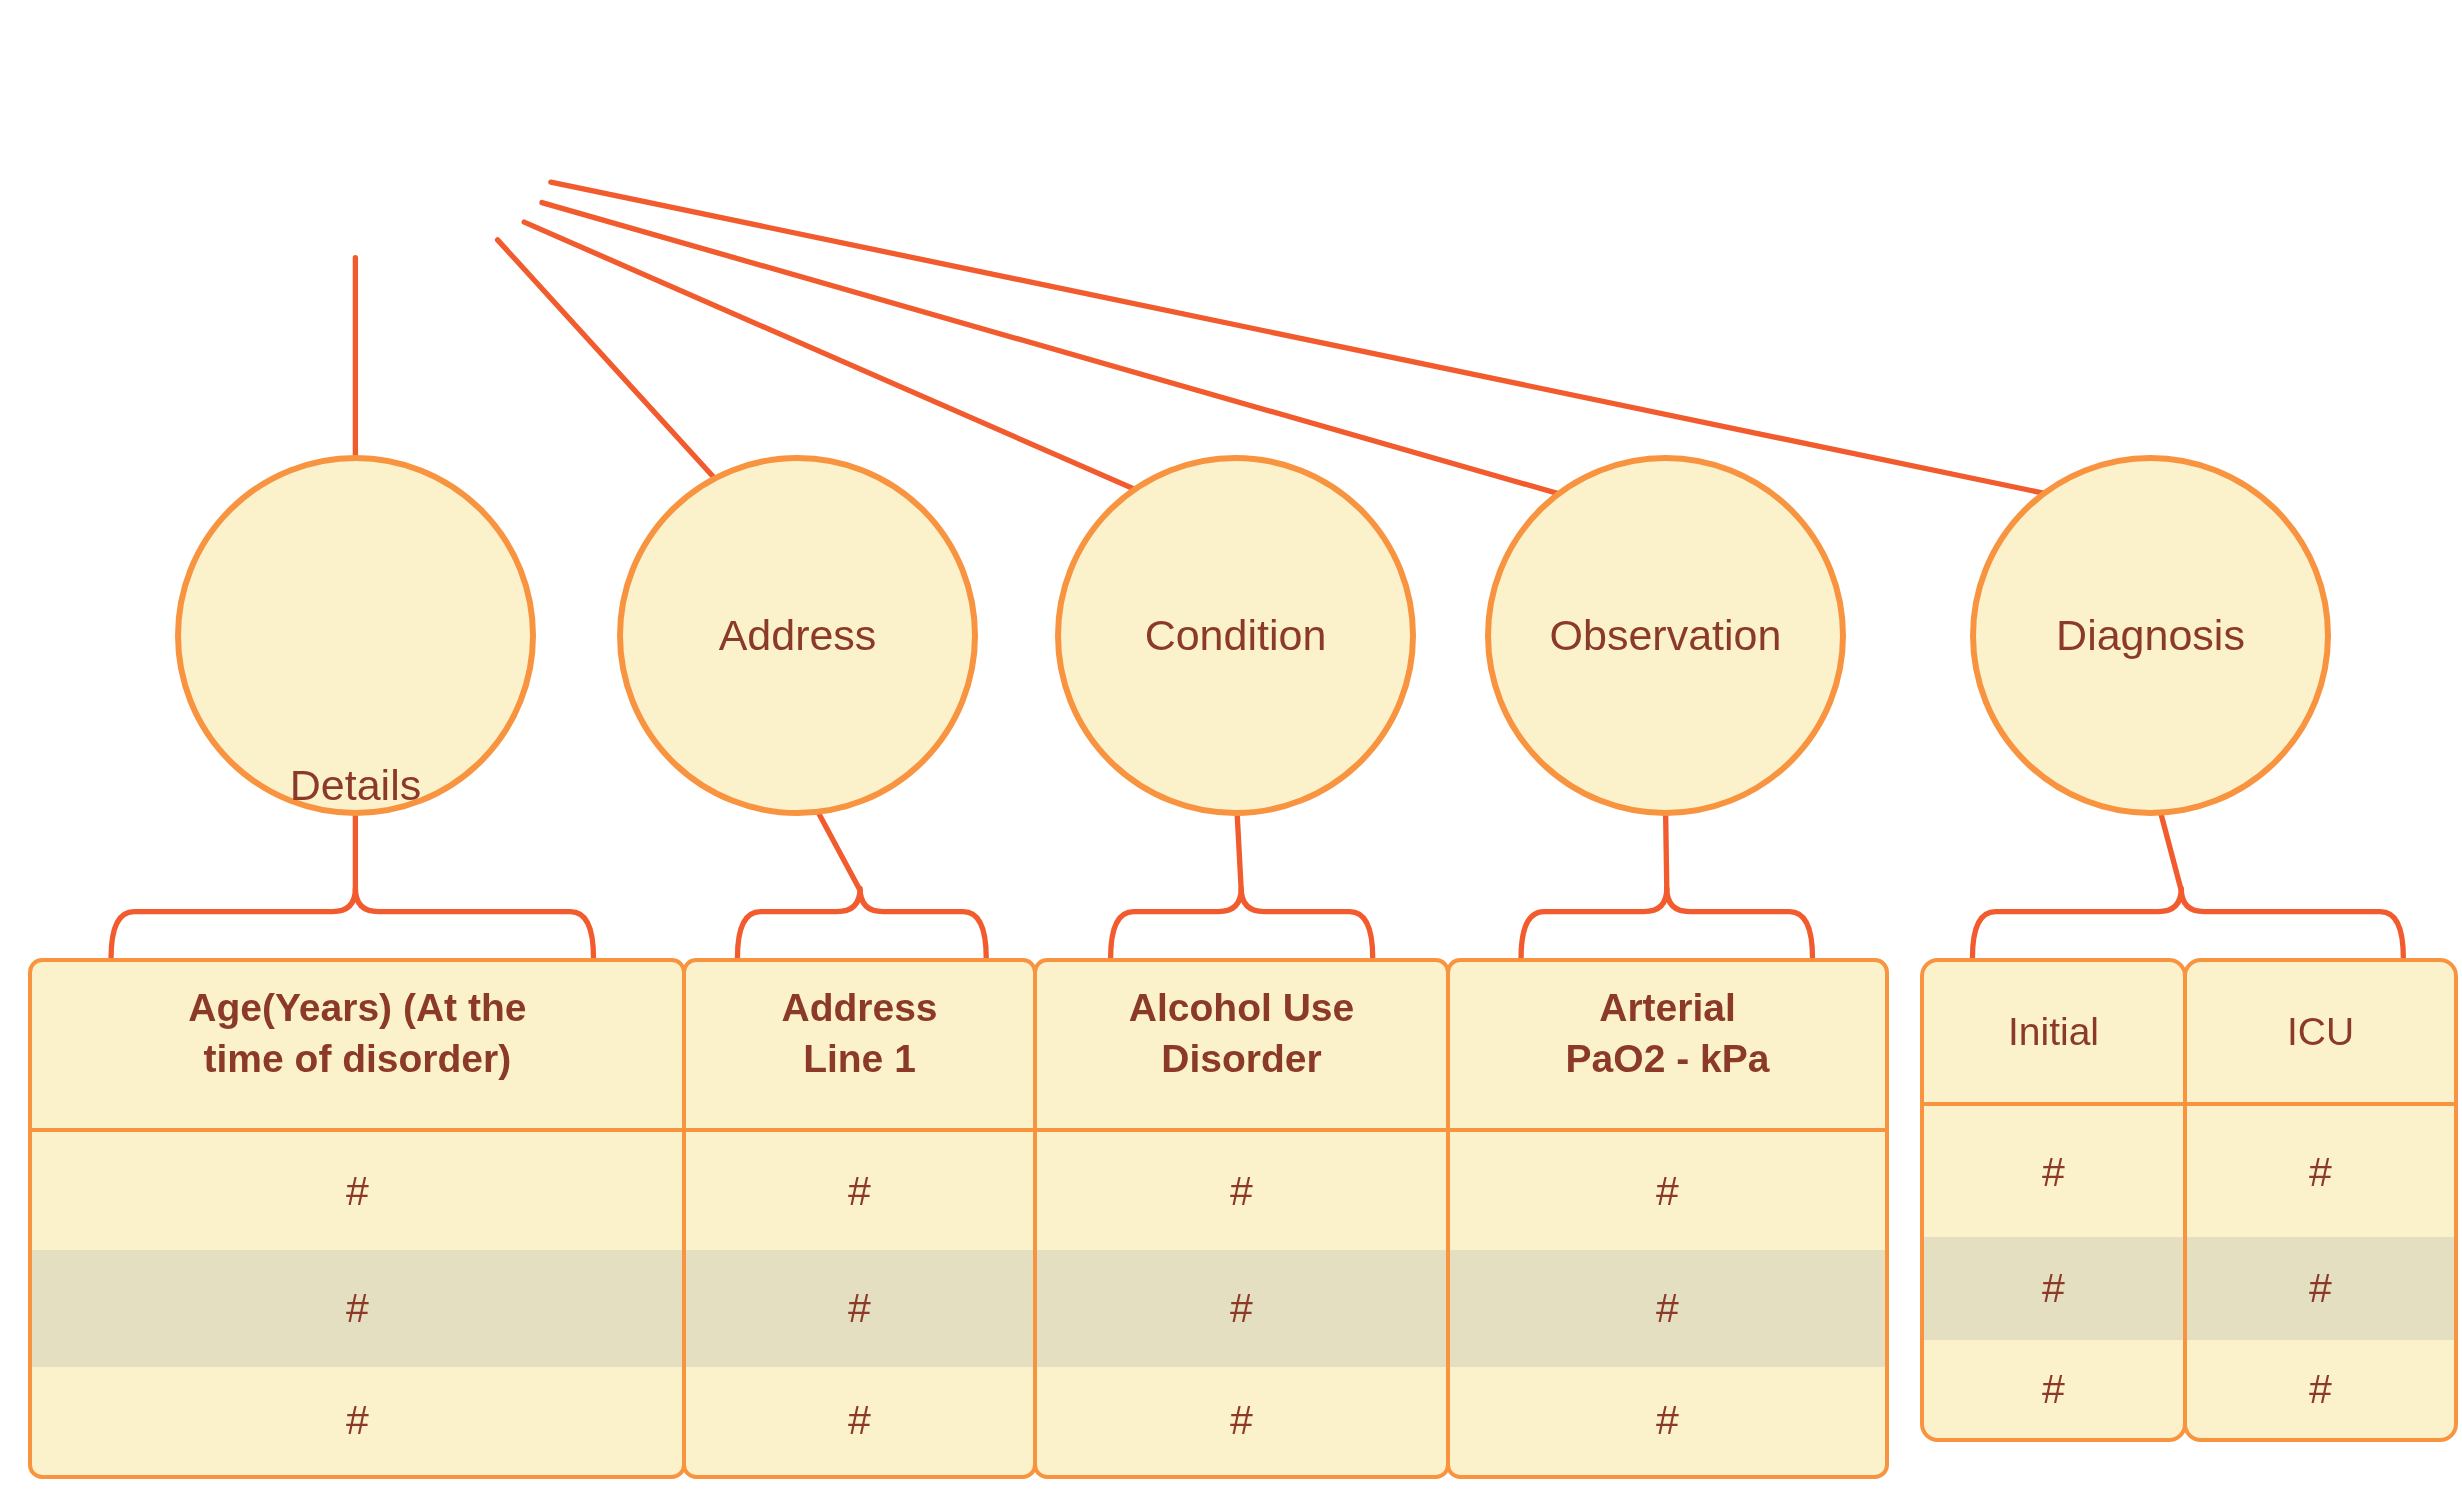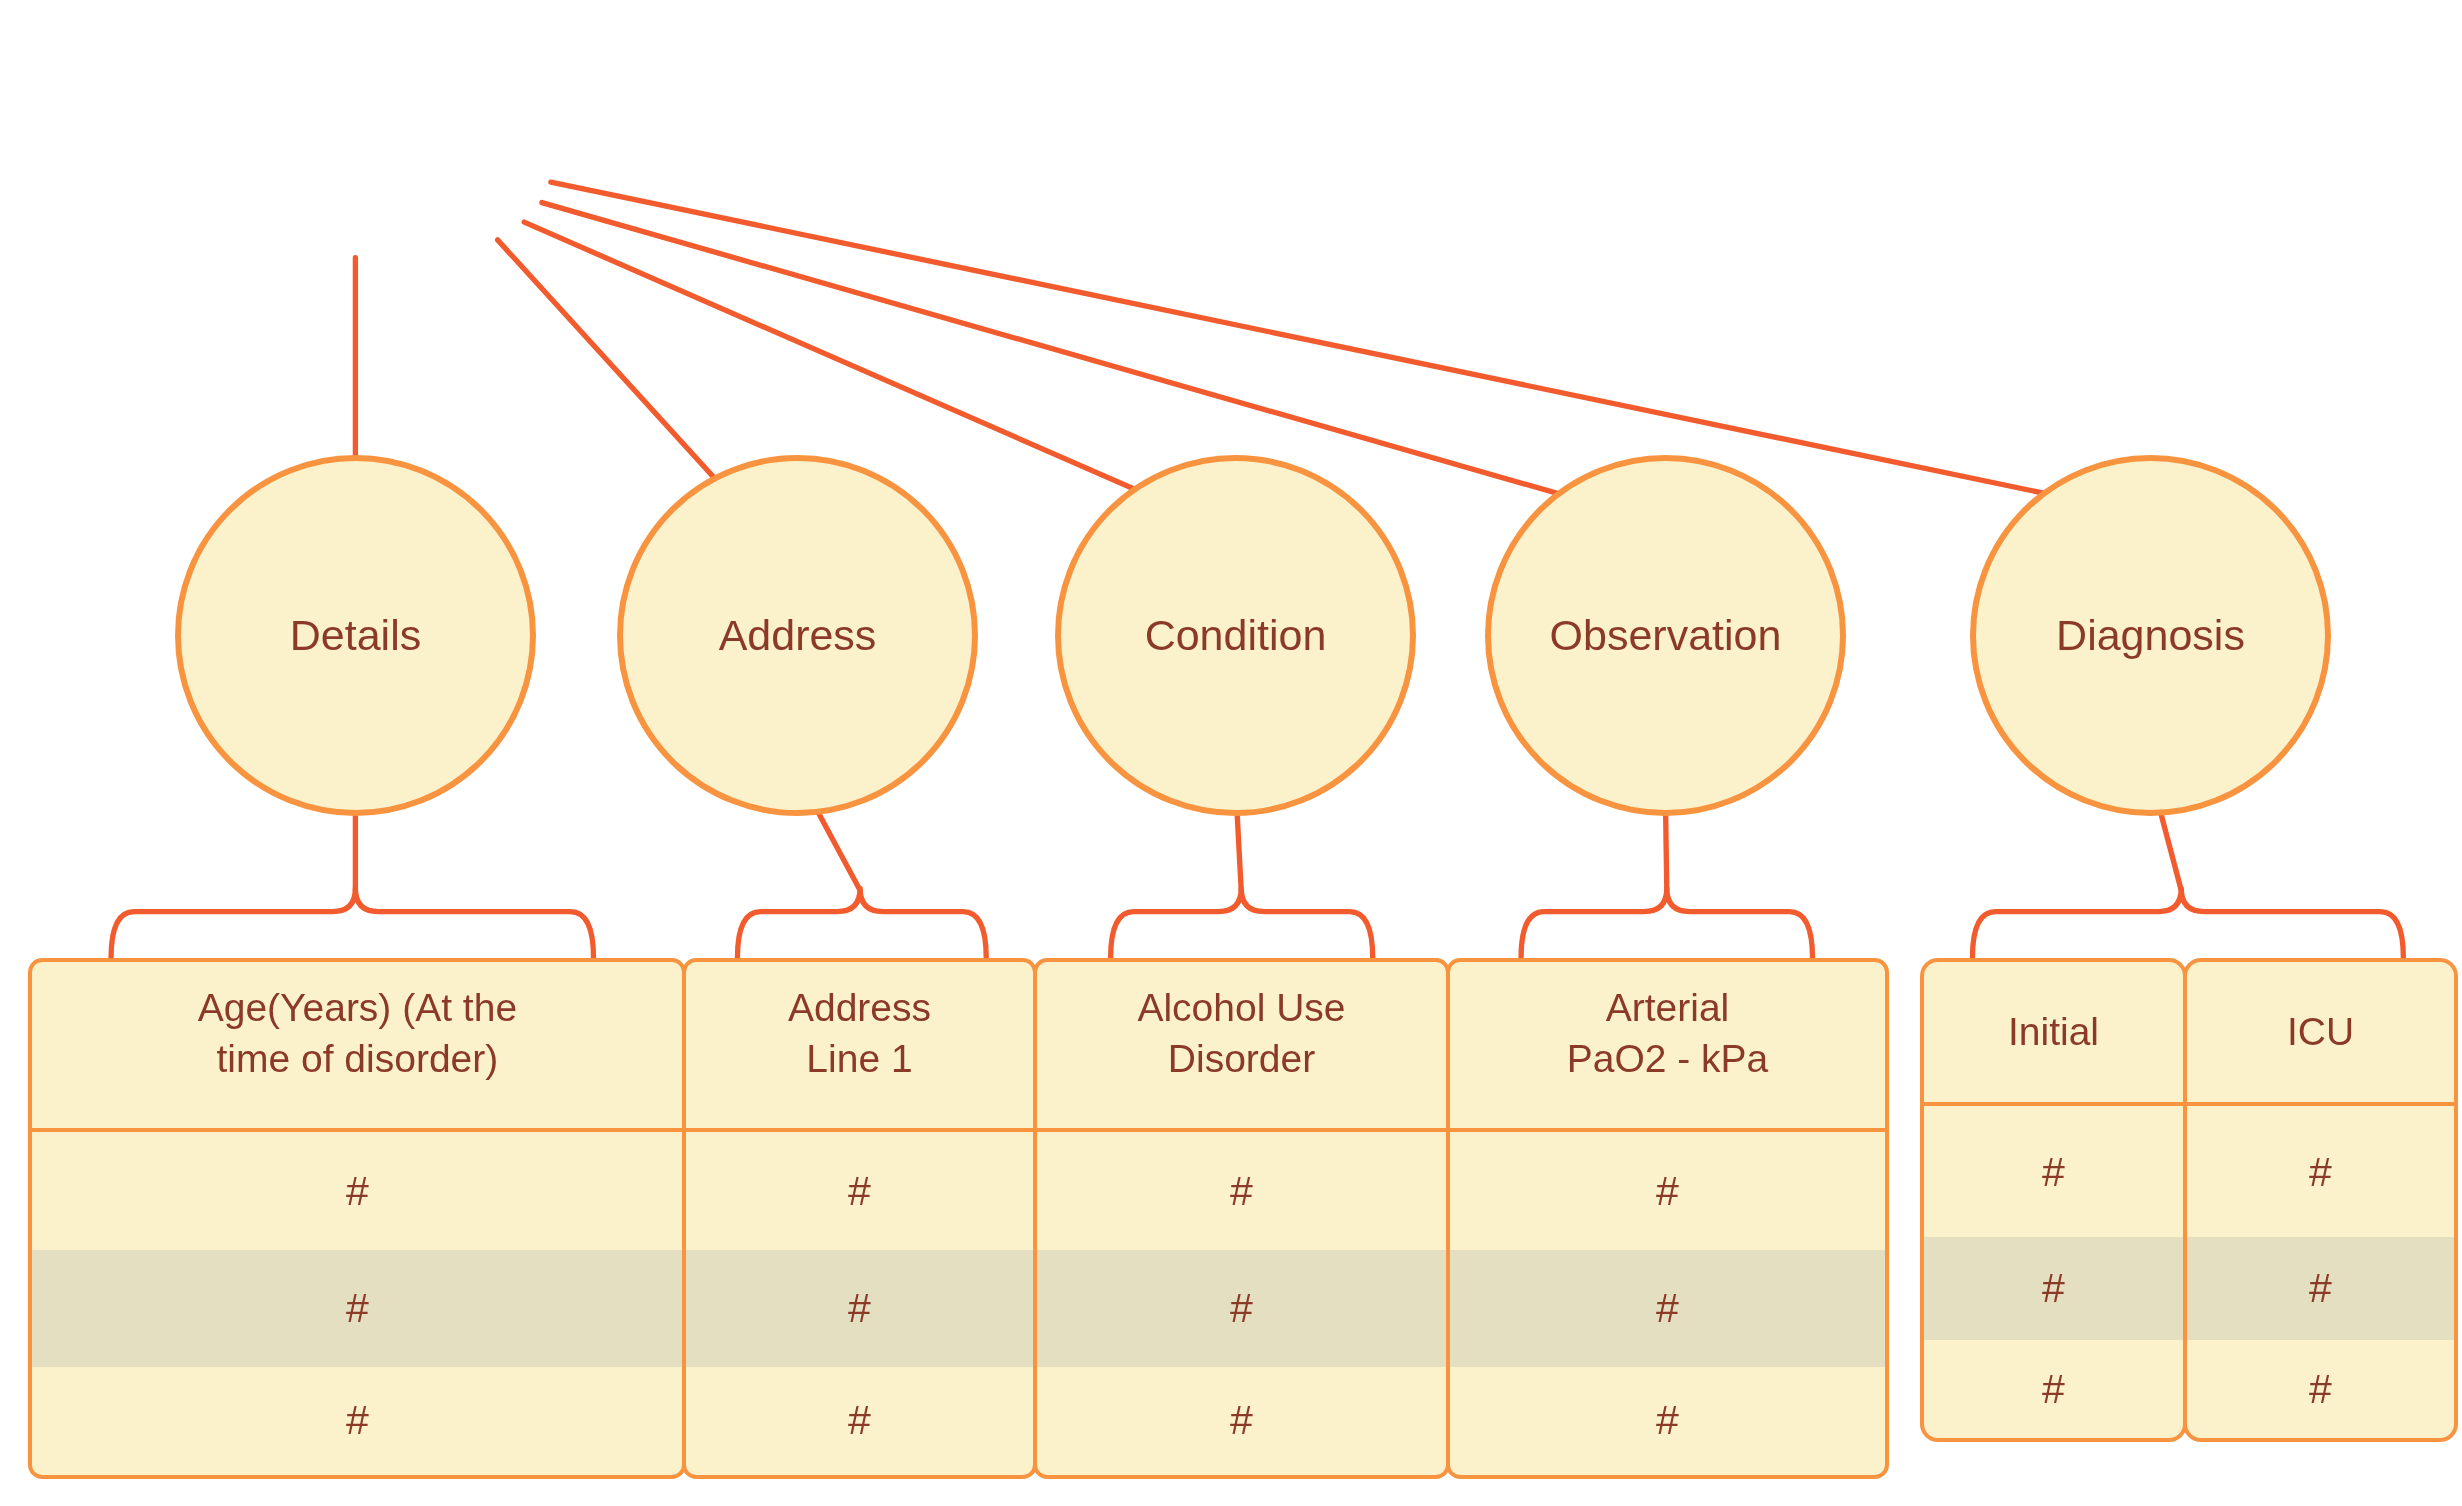--- a/index.html
+++ b/index.html
@@ -30,21 +30,21 @@
   .tdiv{position:absolute;left:0;right:0;height:4.4px;background:#F89440;}
   .trow{
     position:absolute;left:0;right:0;
     display:flex;align-items:center;justify-content:center;
     font-size:41px;
   }
   .stripe{background:#E4DFC1;}
 
   
   .tall{height:521px;}
-  .tall .thead{height:143px;}
+  .tall .thead{height:143px;font-weight:bold;}
   .tall .tdiv{top:166px;}
   .tall .row1{top:171px;height:117px;}
   .tall .row2{top:288px;height:117px;}
   .tall .row3{top:405px;height:107px;}
 
   
   .short{height:484px;border-radius:18px;}
   .short .thead{height:140px;}
   .short .tdiv{top:140px;}
   .short .row1{top:145px;height:130px;}
@@ -71,21 +71,21 @@
     <path d="M 2420 870 L 2455 1002"></path>
 
     <path d="M 125 1078 Q 125 1026 151 1026 L 374 1026 Q 400 1026 400 1000 Q 400 1026 426 1026 L 642 1026 Q 668 1026 668 1078"></path>
     <path d="M 830 1078 Q 830 1026 856 1026 L 942 1026 Q 968 1026 968 1000 Q 968 1026 994 1026 L 1084 1026 Q 1110 1026 1110 1078"></path>
     <path d="M 1250 1078 Q 1250 1026 1276 1026 L 1371 1026 Q 1397 1026 1397 1000 Q 1397 1026 1423 1026 L 1519 1026 Q 1545 1026 1545 1078"></path>
     <path d="M 1712 1078 Q 1712 1026 1738 1026 L 1850 1026 Q 1876 1026 1876 1000 Q 1876 1026 1902 1026 L 2014 1026 Q 2040 1026 2040 1078"></path>
     <path d="M 2220 1078 Q 2220 1026 2246 1026 L 2429 1026 Q 2455 1026 2455 1000 Q 2455 1026 2481 1026 L 2679 1026 Q 2705 1026 2705 1078"></path>
   </svg>
 
 
-  <div class="node" style="left:175px;top:455px;width:361px;height:361px;">
+  <div class="node" style="left:175px;top:455px;width:361px;height:361px;align-items:flex-end;">
     <span>Details</span>
   </div>
 
   <div class="node" style="left:617px;top:455px;width:361px;height:361px;">
     <span>Address</span>
   </div>
 
   <div class="node" style="left:1055px;top:455px;width:361px;height:361px;">
     <span>Condition</span>
   </div>

